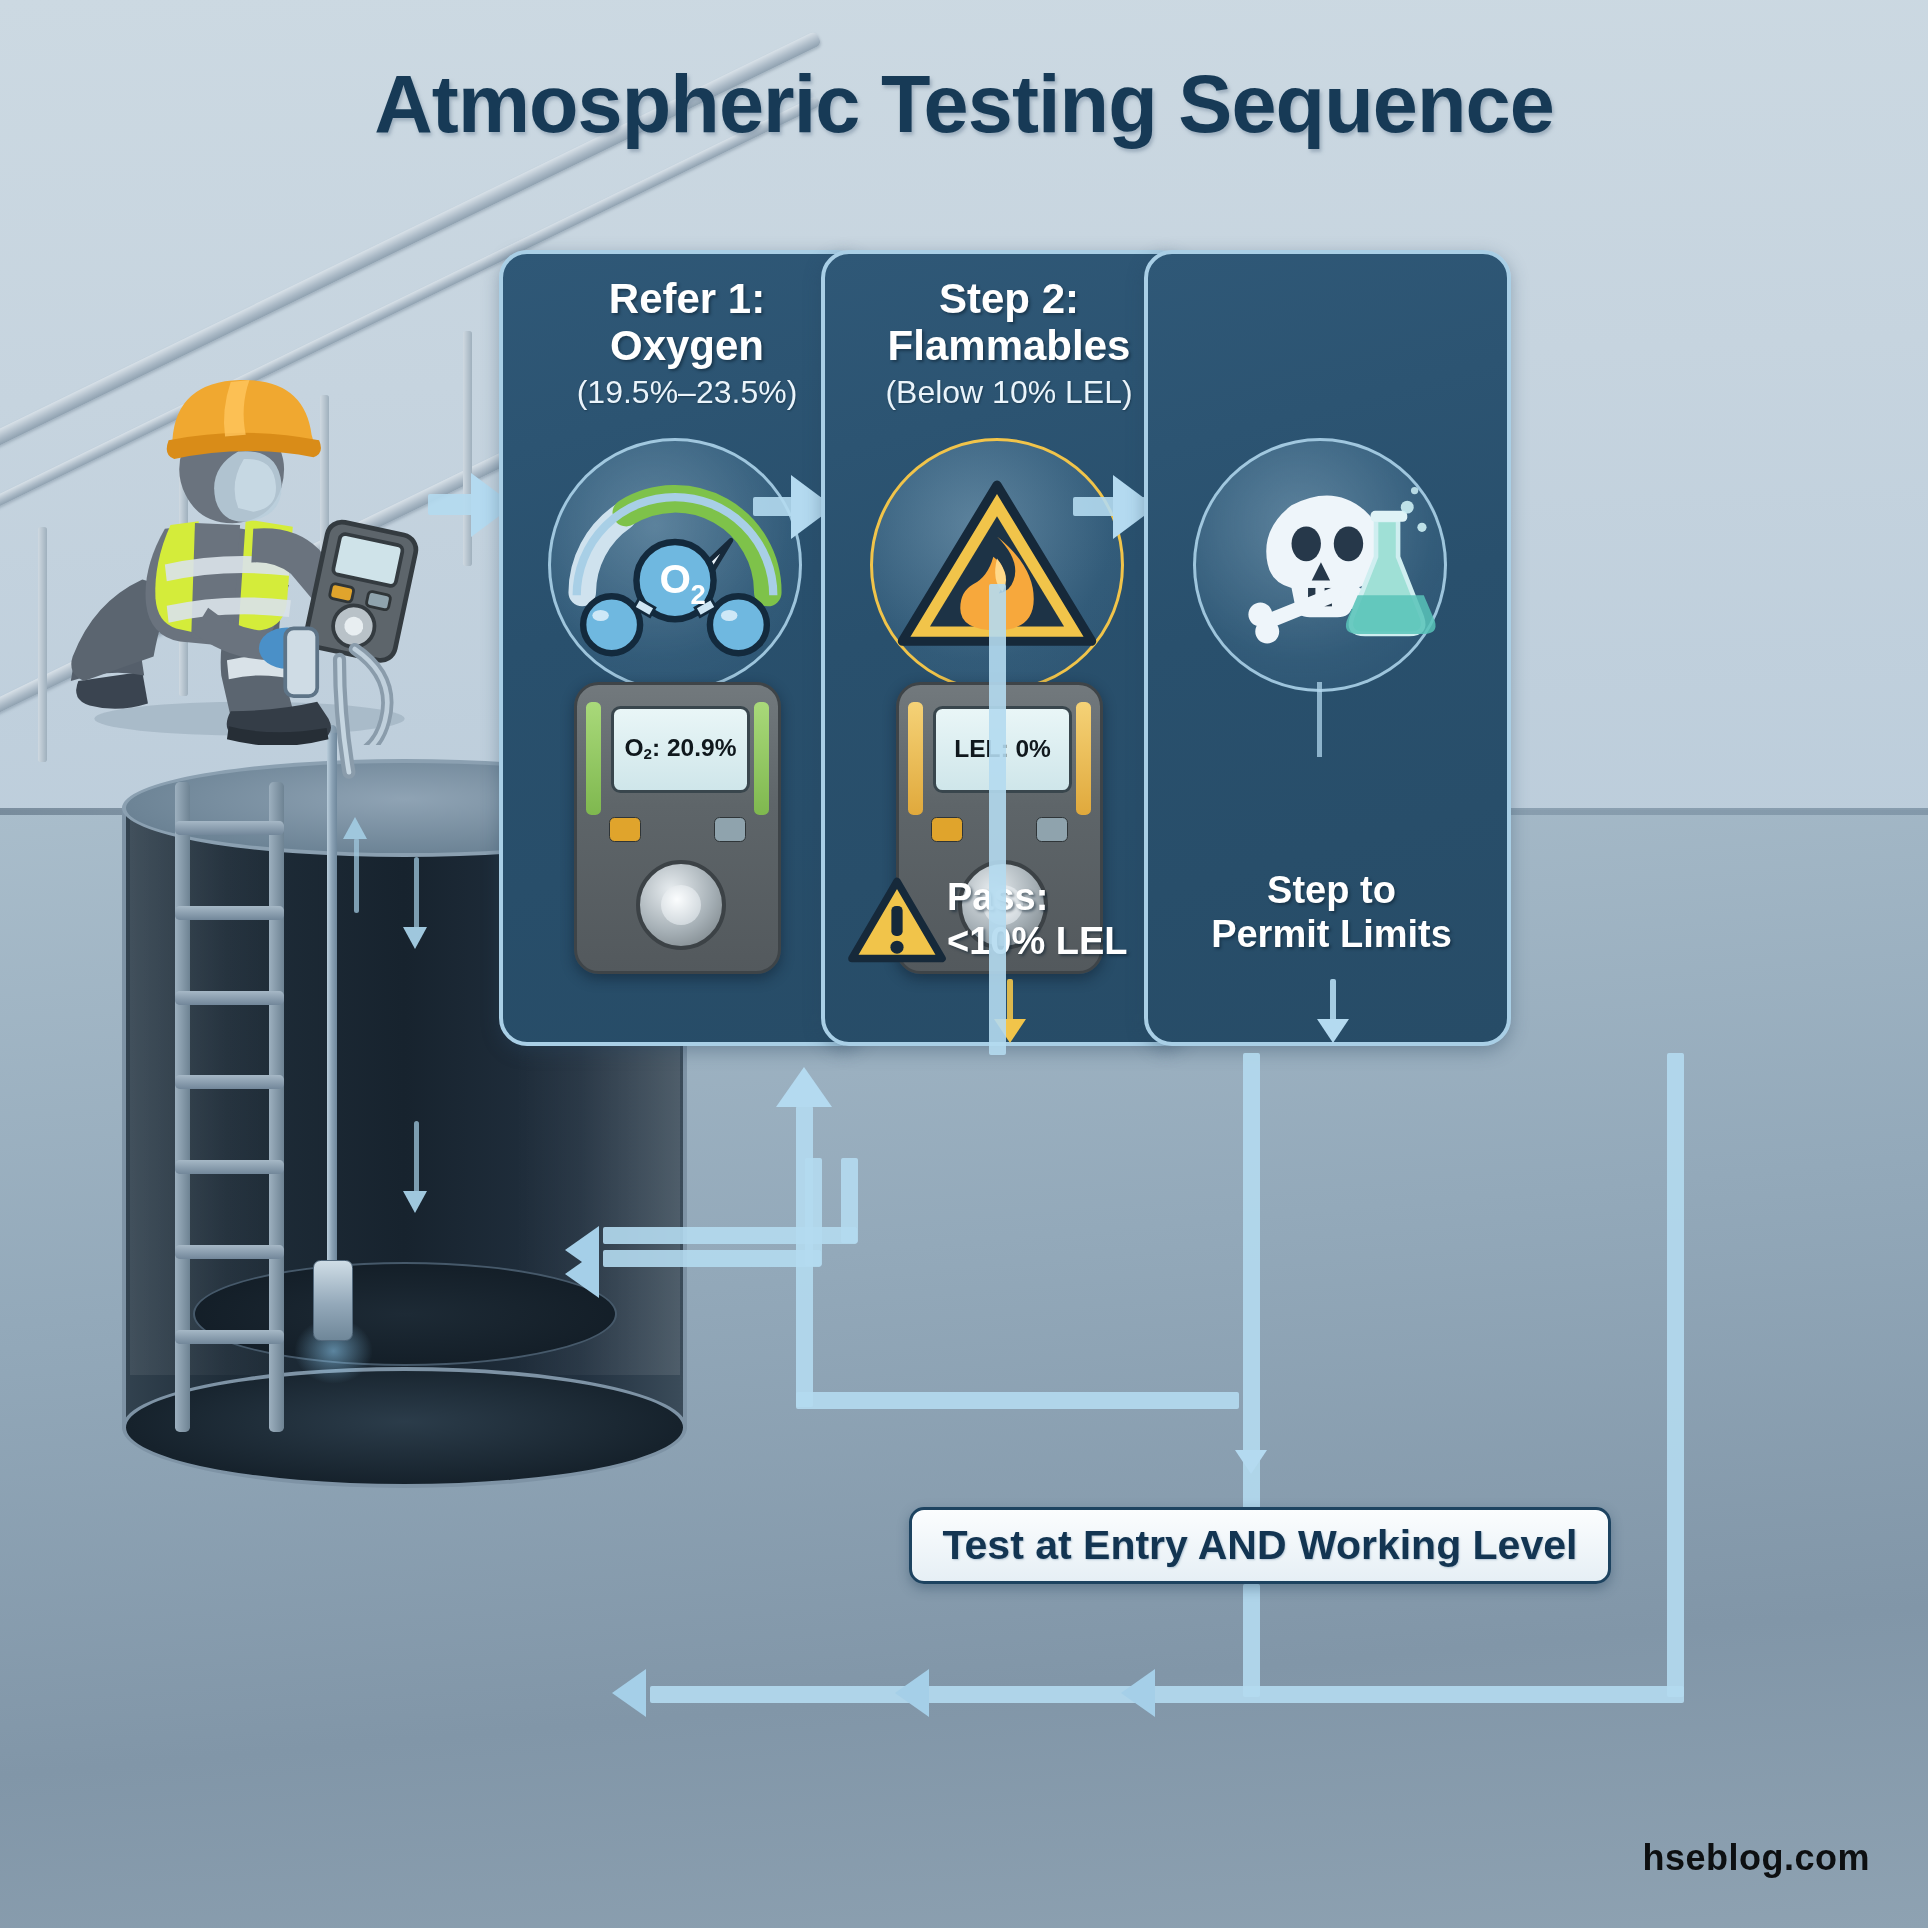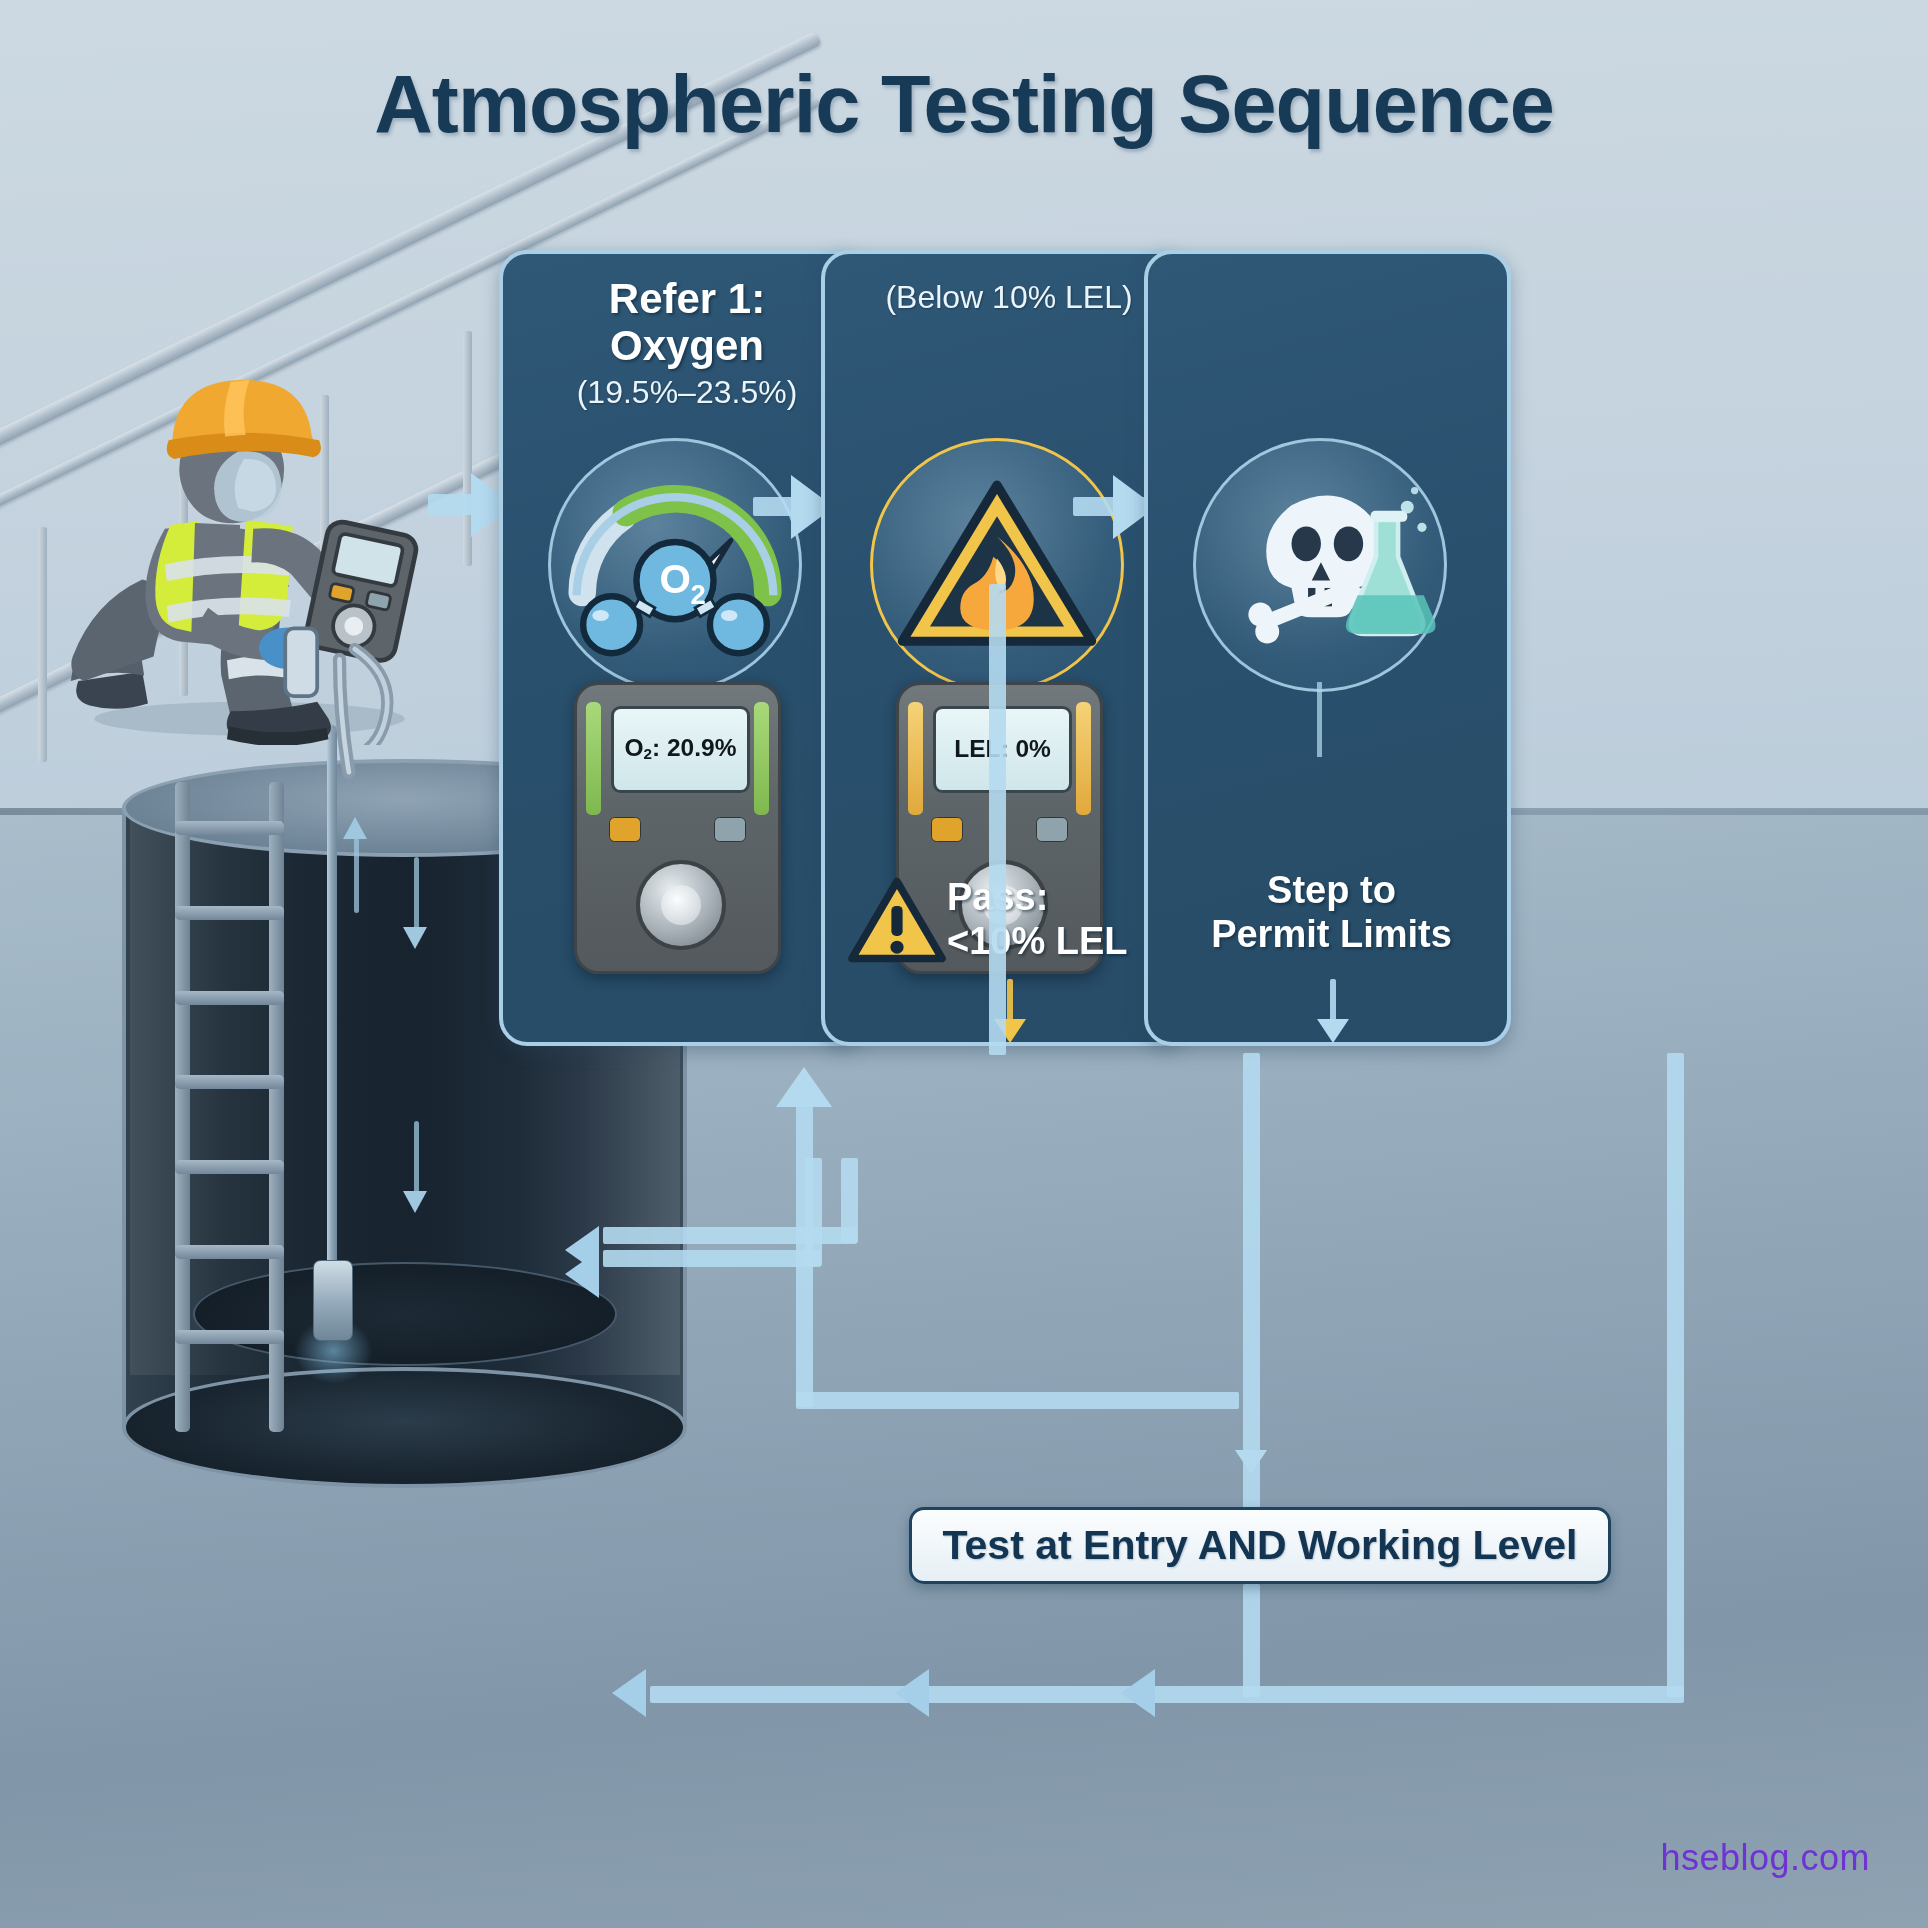--- a/index.html
+++ b/index.html
@@ -41,21 +41,21 @@
   .title {
     position:absolute; left:0; top:58px; width:1928px; text-align:center;
     font-size:81px; font-weight:bold; letter-spacing:-0.9px; color:#173a56;
     text-shadow: 1.9px 2.8px 3.8px rgba(120,140,160,.55);
     white-space:nowrap;
   }
 
   
   .watermark {
     position:absolute; right:58px; bottom:49px;
-    font-size:36px; color:#6d28d9; opacity:.9; letter-spacing:0.5px;
+    font-size:36px; color:#000000; opacity:.9; letter-spacing:0.5px;font-weight:bold;
   }
 
   
   .tank-top {
     position:absolute; left:122px; top:759px; width:565px; height:98px;
     border-radius:50%;
     background:radial-gradient(ellipse at 50% 40%,#8fa3b4,#6d8496 70%,#5d7385);
     border:4.7px solid #8ba0b1;
   }
   .tank-body {
@@ -396,20 +396,24 @@
     </div>
   </div>
 
   <div>
     <div class="conn" style="left:753px; top:497px; width:75px; height:19px;"></div>
     <div class="arrow-r" style="left:791px; top:475px;"></div>
   </div>
 
   <div class="card" id="card2">
     <div class="card-head">
+      <div class="card-step">
+        <span>Step 2:</span><br>
+        <span>Flammables</span>
+      </div>
       <div class="card-sub">(Below 10% LEL)</div>
     </div>
 
     <div class="badge" style="border-color:#f1c44a;">
       <svg viewBox="0 0 270 270" style="width:100%;height:100%;">
         <path d="M135 48 L238 218 L32 218 Z" fill="#f1c44a" stroke="#16293a" stroke-width="10" stroke-linejoin="round"></path>
         <path d="M135 82 L208 202 L62 202 Z" fill="#1d3346"></path>
         <path d="M135 104 q26 26 18 48 q-4 12 -16 14 q14 -26 -6 -40 q-6 22 -22 30 q-14 8 -14 26 q0 24 40 24 q40 0 40 -34 q0 -36 -40 -68 z" fill="#f7a83c"></path>
         <path d="M135 128 q16 20 6 36 q-12 -12 -6 -36 z" fill="#ffd98a"></path>
       </svg>

